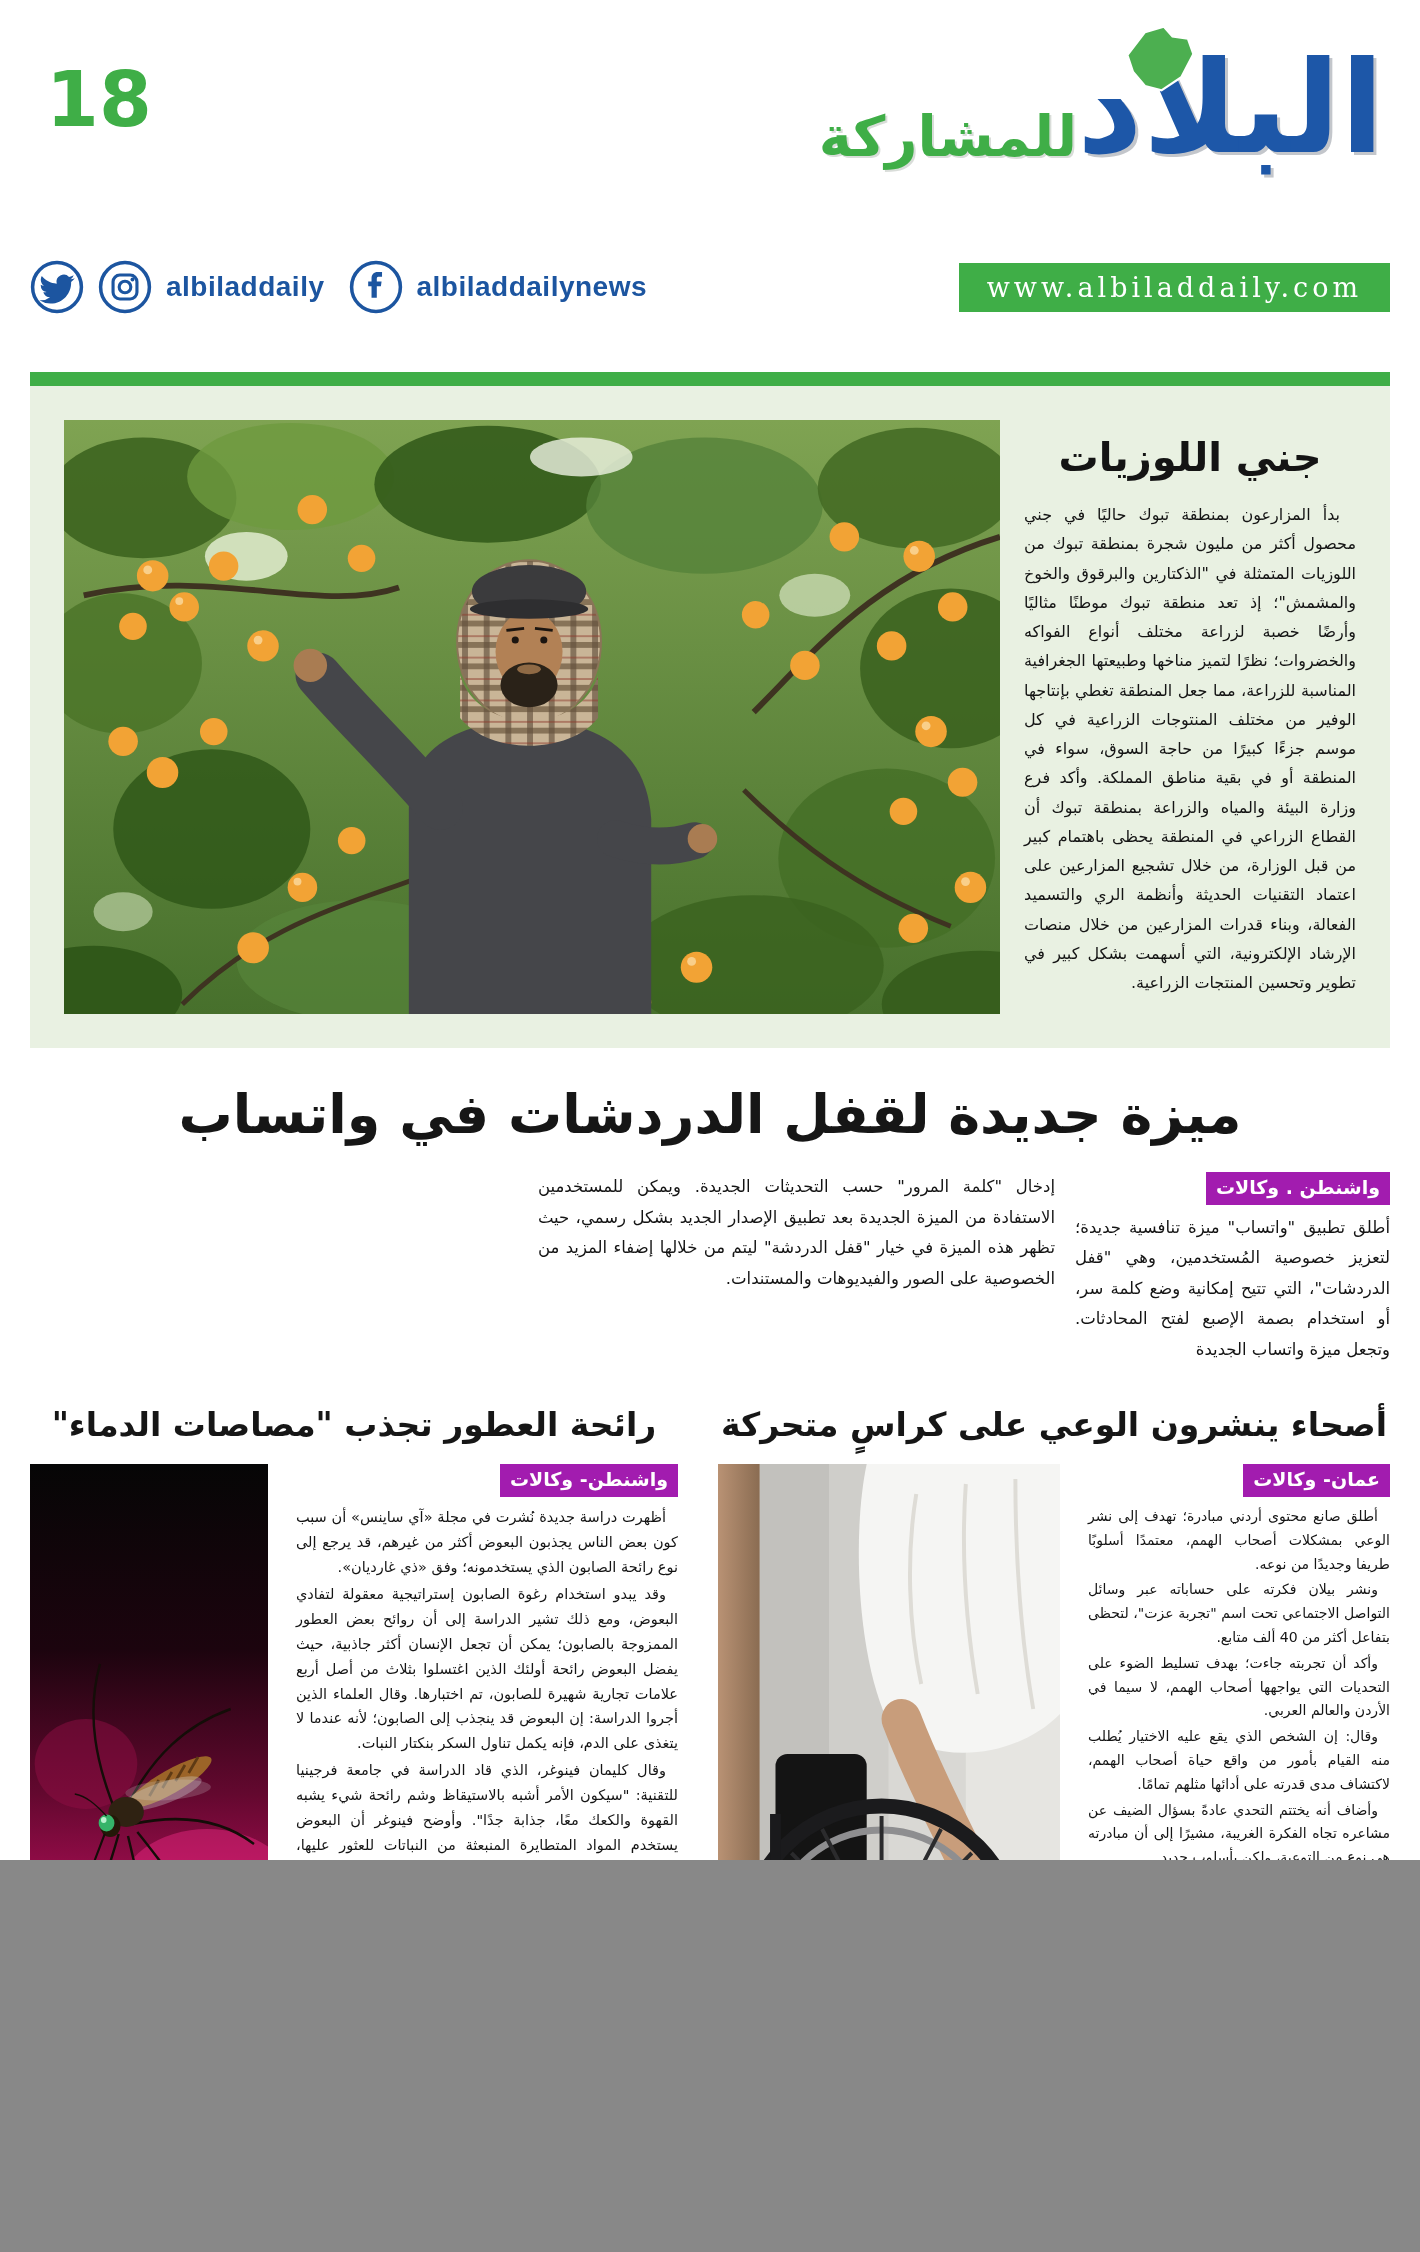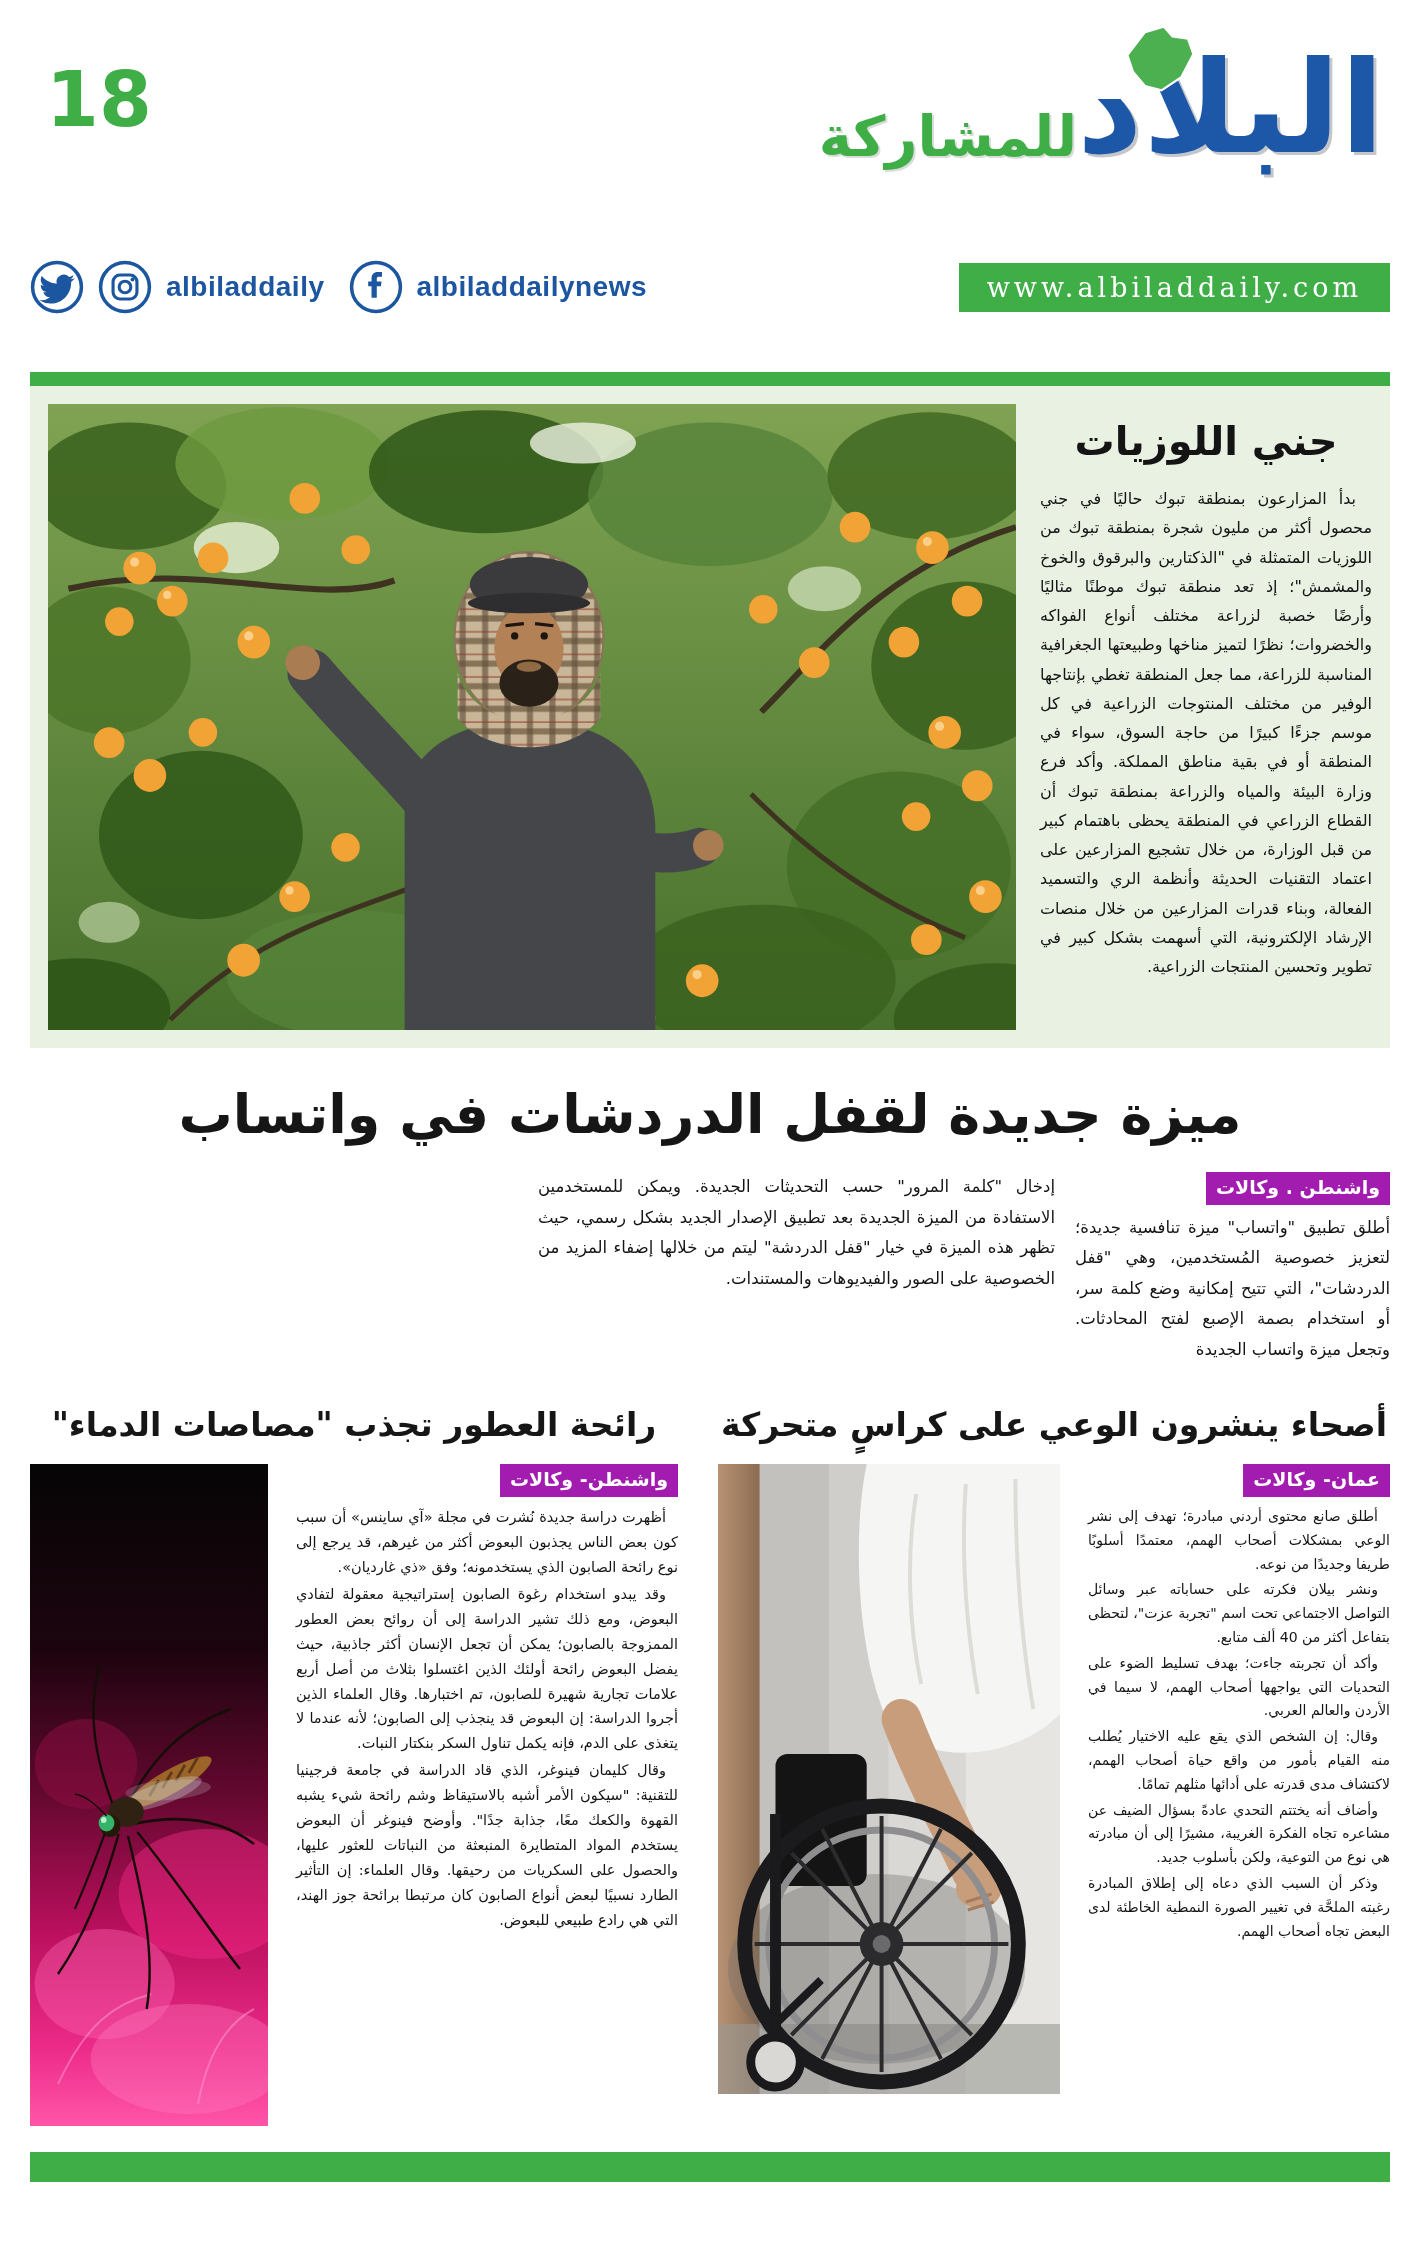--- a/index.html
+++ b/index.html
@@ -1,18 +1,18 @@
 <!DOCTYPE html>
 <html lang="ar"><head>
 <meta charset="utf-8">
 <style>
   * { margin:0; padding:0; box-sizing:border-box; }
   body { background:#888; font-family:"DejaVu Sans", sans-serif; }
   .page {
-    width:1420px; height:2252px; background:#ffffff; margin:0 auto;
+    width:1420px; height:1860px; background:#ffffff; margin:0 auto;
     position:relative; overflow:hidden; padding:34px 30px 0;
   }
   .ar { direction:rtl; }
 
   
   .header { position:relative; height:202px; }
   .page-num {
     position:absolute; left:16px; top:28px;
     font-size:76px; font-weight:bold; color:#3fae47; line-height:1;
   }
@@ -37,21 +37,21 @@
   .handle { color:#1c55a0; font-weight:bold; font-size:28px; font-family:"Liberation Sans","DejaVu Sans",sans-serif; letter-spacing:.5px; }
   .spacer { flex:1; }
   .site-btn {
     background:#3fae47; color:#fff; font-family:"DejaVu Serif", serif;
     font-size:27px; letter-spacing:4px; padding:9px 28px; border:none; white-space:nowrap;
   }
 
   
   .almond-panel {
     margin-top:56px; background:#e9f1e2; border-top:14px solid #3fae47;
-    padding:18px; height:676px; display:flex; direction:rtl; gap:24px;
+    padding:34px; height:676px; display:flex; direction:rtl; gap:24px;
   }
   .almond-text { width:332px; flex:0 0 auto; }
   .almond-text h2 { font-size:40px; font-weight:bold; color:#141414; text-align:center; margin:14px 0 20px; }
   .almond-text p { font-size:16px; line-height:1.83; text-align:justify; color:#141414; text-indent:16px; }
   .almond-photo { flex:1; background:#fff; }
   .almond-photo svg { display:block; width:100%; height:100%; }
 
   
   .wa { margin-top:36px; }
   .wa h1 { font-size:54px; font-weight:bold; color:#161616; text-align:center; line-height:1.15; margin-bottom:26px; }

